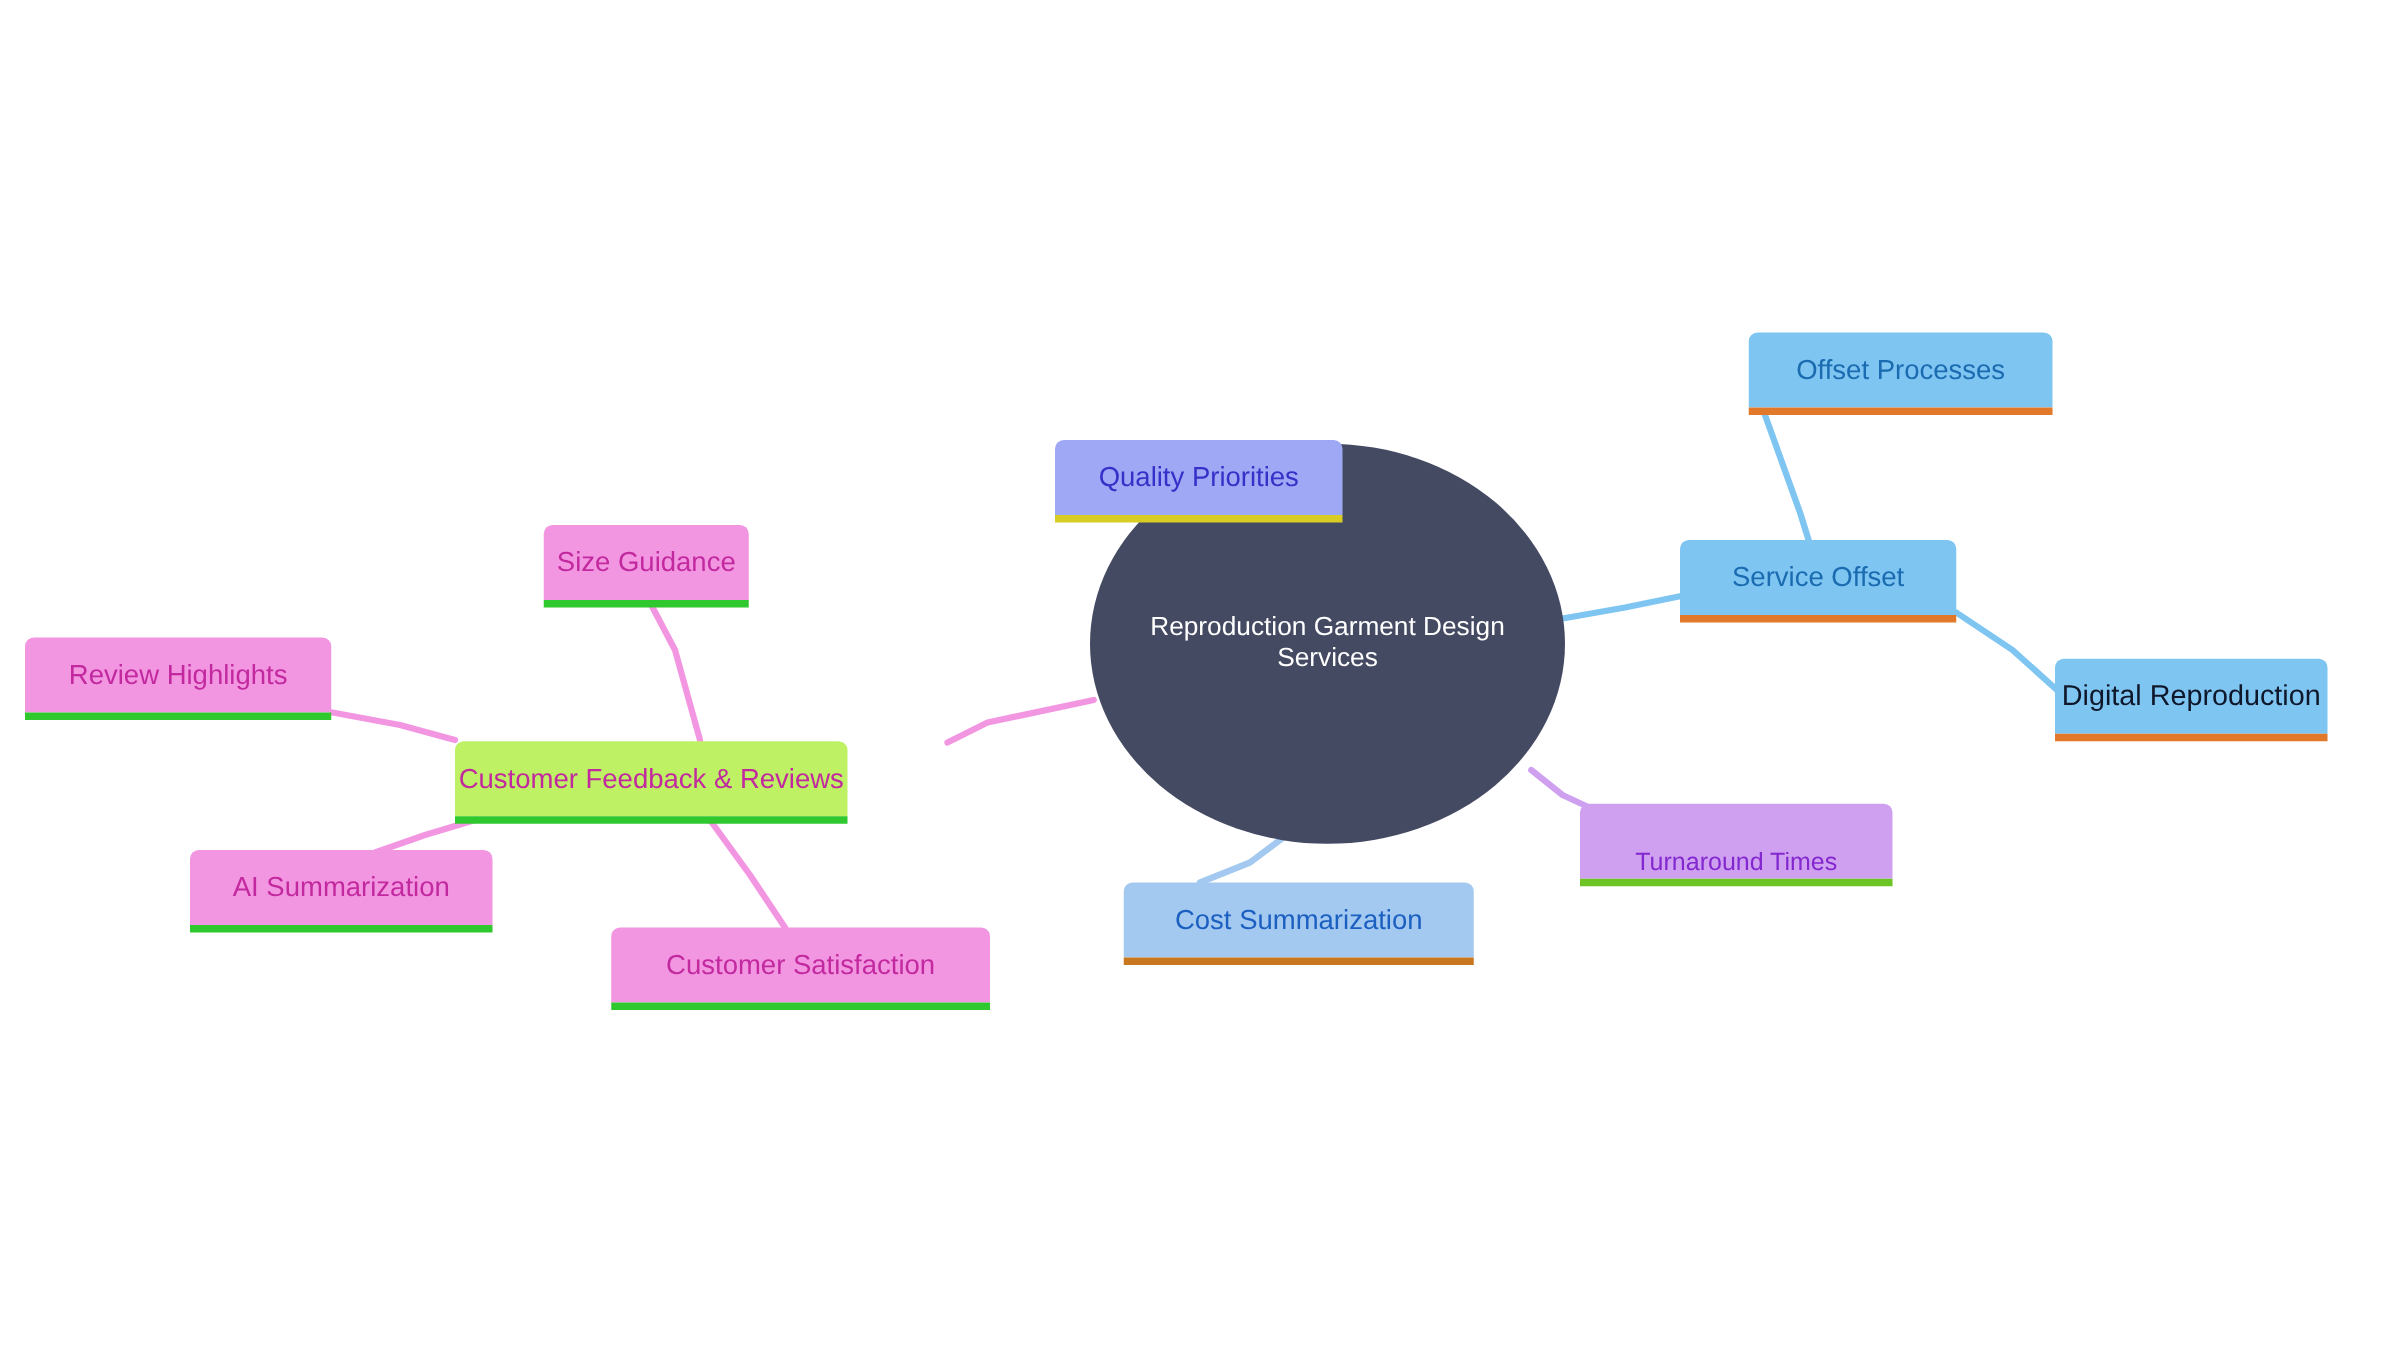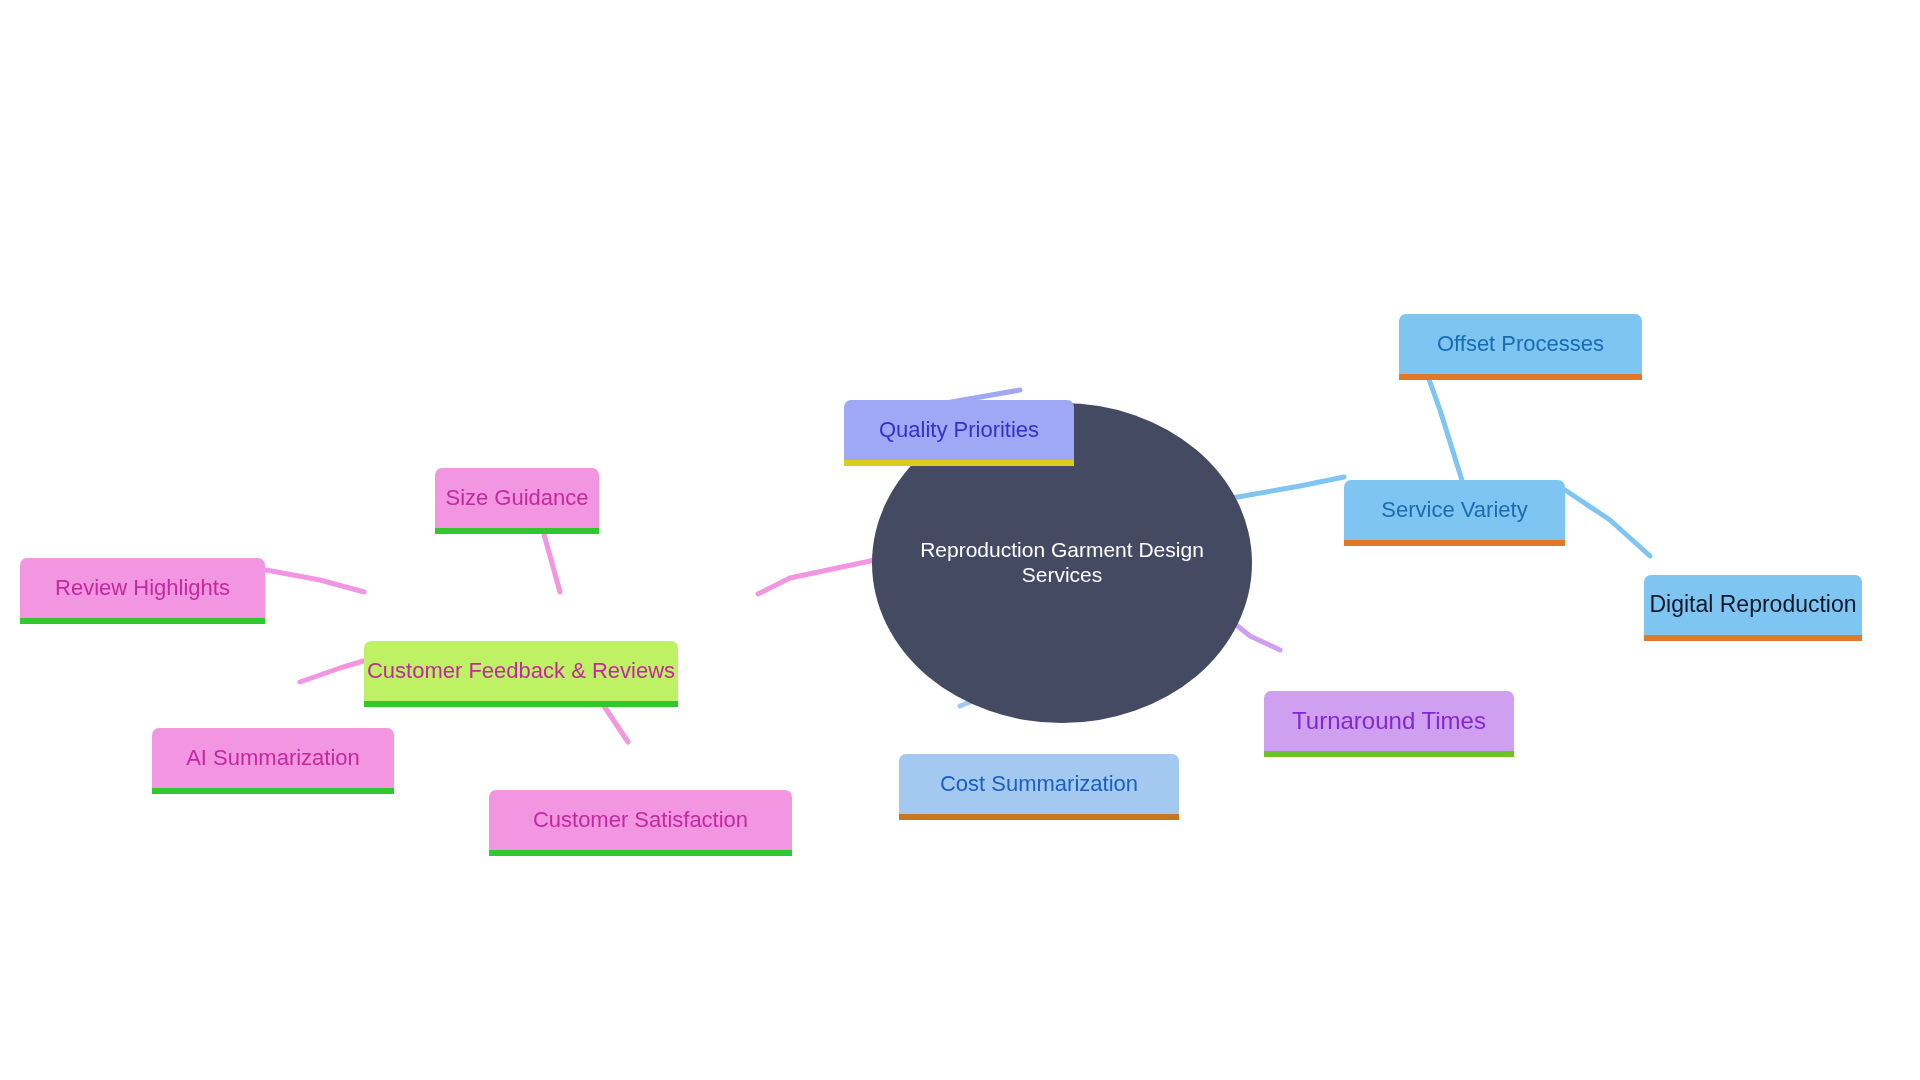--- a/index.html
+++ b/index.html
@@ -34,21 +34,20 @@
 
   .node {
     position: absolute;
     box-sizing: border-box;
     display: flex;
     align-items: center;
     justify-content: center;
     text-align: center;
     line-height: 1.18;
     white-space: nowrap;
-    margin-top: 48px;
   }
 
   
   .node-rect {
     border-radius: 7px;
     border-bottom-left-radius: 0;
     border-bottom-right-radius: 0;
   }
   .node-rect .node-underline {
     position: absolute;
@@ -93,36 +92,36 @@
 
   <div id="node-layer">
       <div class="node node-ellipse" style="left: 872px; top: 355px; width: 380px; height: 320px; background: rgb(69, 74, 99); color: rgb(255, 255, 255); font-size: 21px;">
         <span class="node-label">Reproduction Garment Design Services</span>
       </div>
       <div class="node node-rect" style="left: 844px; top: 352px; width: 230px; height: 60px; background: rgb(159, 168, 245); color: rgb(55, 48, 200); font-size: 22px;">
         <span class="node-label">Quality Priorities</span>
         <span class="node-underline" style="background: rgb(217, 204, 34);"></span>
       </div>
       <div class="node node-rect" style="left: 1344px; top: 432px; width: 221px; height: 60px; background: rgb(126, 197, 242); color: rgb(27, 107, 176); font-size: 22px;">
-        <span class="node-label">Service Variety</span>
+        <span class="node-label">Service Offset</span>
         <span class="node-underline" style="background: rgb(226, 120, 42);"></span>
       </div>
       <div class="node node-rect" style="left: 1399px; top: 266px; width: 243px; height: 60px; background: rgb(126, 197, 242); color: rgb(27, 107, 176); font-size: 22px;">
         <span class="node-label">Offset Processes</span>
         <span class="node-underline" style="background: rgb(226, 120, 42);"></span>
       </div>
       <div class="node node-rect" style="left: 1644px; top: 527px; width: 218px; height: 60px; background: rgb(126, 197, 242); color: #0f172a; font-size: 23px;">
         <span class="node-label">Digital Reproduction</span>
         <span class="node-underline" style="background: rgb(226, 120, 42);"></span>
       </div>
       <div class="node node-rect" style="left: 899px; top: 706px; width: 280px; height: 60px; background: rgb(163, 201, 240); color: rgb(27, 95, 192); font-size: 22px;">
         <span class="node-label">Cost Summarization</span>
         <span class="node-underline" style="background: rgb(201, 119, 30);"></span>
       </div>
-      <div class="node node-rect" style="left: 1264px; top: 643px; width: 250px; height: 60px; background: rgb(207, 160, 240); color: rgb(131, 39, 207); font-size: 24px;">
+      <div class="node node-rect" style="left: 1264px; top: 643px; width: 250px; height: 60px; background: rgb(207, 160, 240); color: rgb(131, 39, 207); font-size: 20px; align-items: flex-end;">
         <span class="node-label">Turnaround Times</span>
         <span class="node-underline" style="background: rgb(109, 196, 37);"></span>
       </div>
       <div class="node node-rect" style="left: 364px; top: 593px; width: 314px; height: 60px; background: #bef264; color: rgb(194, 41, 159); font-size: 22px;">
         <span class="node-label">Customer Feedback &amp; Reviews</span>
         <span class="node-underline" style="background: rgb(47, 200, 47);"></span>
       </div>
       <div class="node node-rect" style="left: 435px; top: 420px; width: 164px; height: 60px; background: rgb(243, 150, 226); color: rgb(194, 41, 159); font-size: 22px;">
         <span class="node-label">Size Guidance</span>
         <span class="node-underline" style="background: rgb(47, 200, 47);"></span>

